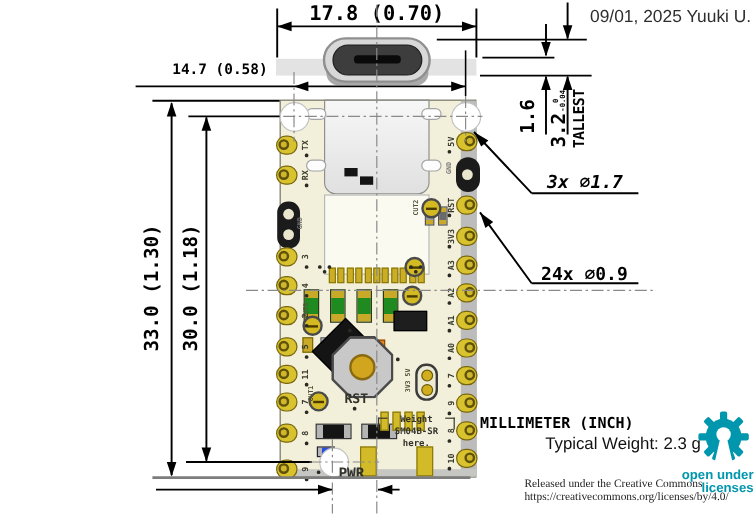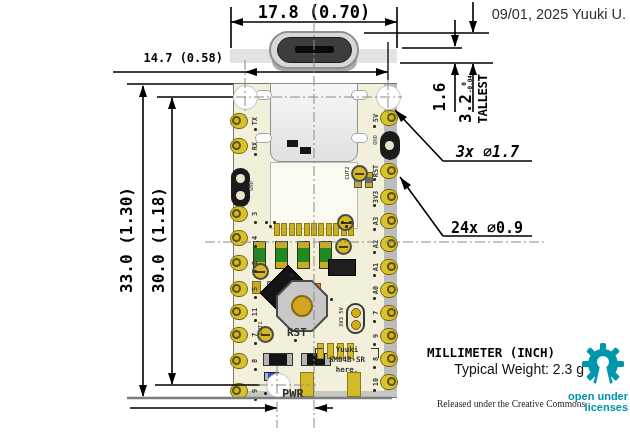--- a/index.html
+++ b/index.html
@@ -153,21 +153,21 @@
     <div class="mini-label" style="left:11px;top:172px;">CUT3</div>
     <div class="mini-label" style="left:15px;top:241px;">CUT1</div>
 
     <div class="twopin" style="left:29px;top:269px;"></div>
     <div class="twopin" style="left:67px;top:269px;"></div>
 
     <div id="led-blue"></div>
 
     <div class="silk" style="left:53px;top:242px;font-size:11px;">RST</div>
     <div class="silk" style="left:48px;top:283px;font-size:12px;margin-top:20px;">PWR</div>
-    <div class="silk" style="left:84px;top:261px;width:58px;text-align:center;font-size:7.5px;">Yuuki</div>
+    <div class="silk" style="left:84px;top:261px;width:58px;text-align:center;font-size:7.5px;">Weight</div>
     <div class="silk" style="left:84px;top:271px;width:58px;text-align:center;font-size:7.5px;">SM04B-SR</div>
     <div class="silk" style="left:84px;top:281px;width:58px;text-align:center;font-size:7.5px;">here.</div>
     <div class="bracket" style="left:81px;top:264px;border-left:1.5px solid #3a3a2a;border-top:1.5px solid #3a3a2a;"></div>
     <div class="bracket" style="left:137px;top:264px;border-right:1.5px solid #3a3a2a;border-top:1.5px solid #3a3a2a;"></div>
 
     <div class="sm04-pad" style="left:83px;"></div>
     <div class="sm04-pad" style="left:93px;"></div>
     <div class="sm04-pad" style="left:103px;"></div>
     <div class="sm04-pad" style="left:113px;"></div>
     <div class="bot-gold" style="left:66px;"></div>
@@ -350,21 +350,21 @@
         <polygon points="455,63 451,75 459,75"></polygon>
       <polygon points="473,33 469,21 477,21"></polygon>
         <polygon points="473,63 469,75 477,75"></polygon>
       <polygon points="277,408 265,404 265,412"></polygon>
         <polygon points="315,408 327,404 327,412"></polygon>
       <polygon points="395,110 401,122 407,117"></polygon>
       <polygon points="400,177 404.5,190 411,185"></polygon>
     </g>
   </svg>
 
-  <div class="abs dim" style="left:400px;top:345px;width:182px;text-align:center;font-size:12.5px;">MILLIMETER (INCH)</div>
+  <div class="abs dim" style="left:400px;top:345px;width:182px;text-align:left;font-size:12.5px;">MILLIMETER (INCH)</div>
   <div class="abs sans" style="left:400px;top:361px;width:184px;text-align:right;font-size:14px;color:#111;">Typical Weight: 2.3 g</div>
 
   <svg class="abs" style="left:578px;top:340px;z-index:6;" width="50" height="52" viewBox="0 0 100 104">
     <g fill="#0096ad">
       <circle cx="50" cy="48" r="30"></circle>
       <g>
         <rect x="44" y="6" width="12" height="16" rx="3"></rect>
         <rect x="44" y="6" width="12" height="16" rx="3" transform="rotate(45 50 48)"></rect>
         <rect x="44" y="6" width="12" height="16" rx="3" transform="rotate(90 50 48)"></rect>
         <rect x="44" y="6" width="12" height="16" rx="3" transform="rotate(135 50 48)"></rect>
@@ -376,14 +376,15 @@
       </g>
     </g>
     <polygon points="44,52 56,52 68,104 32,104" fill="#ffffff"></polygon>
     <circle cx="50" cy="44" r="12" fill="#ffffff"></circle>
   </svg>
   <div class="abs teal sans" style="left:545px;top:390px;width:83px;text-align:right;font-size:11px;font-weight:bold;">open under</div>
   <div class="abs teal sans" style="left:545px;top:401px;width:83px;text-align:right;font-size:11px;font-weight:bold;">licenses</div>
 
   <div class="abs cc" style="left:437px;top:399px;width:192px;">
     <div>Released under the Creative Commons</div>
+    <div>https://creativecommons.org/licenses/by/4.0/</div>
   </div>
 </div>
 
 </body></html>

